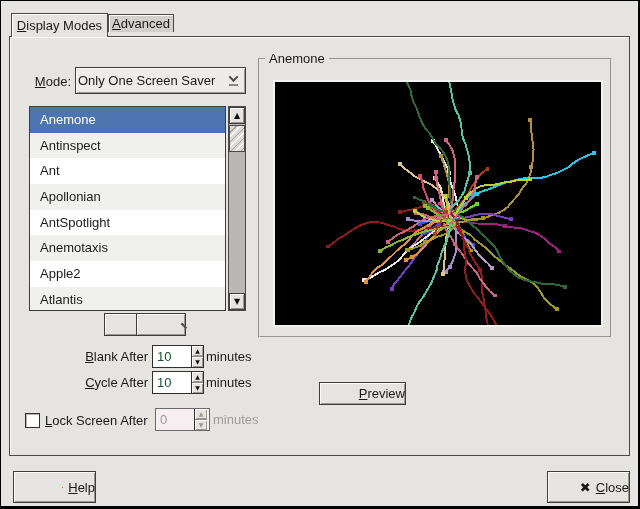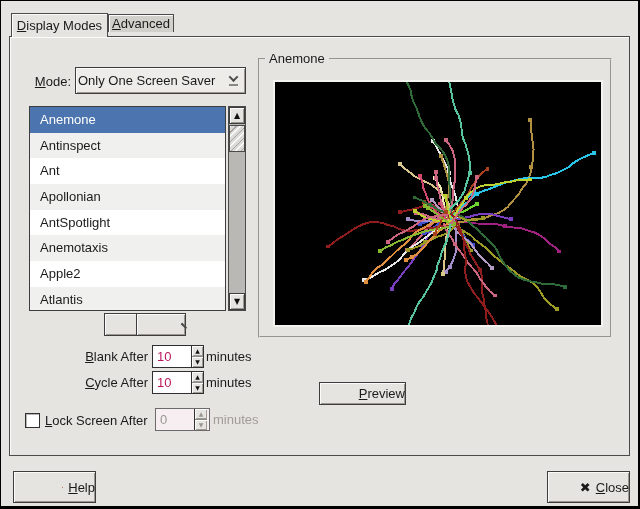--- a/index.html
+++ b/index.html
@@ -60,21 +60,21 @@
     position:absolute; left:0; top:18px; width:16px; height:27px;
     background:#dddbd7; border:1px solid #4a4a4a;
     background-image:repeating-linear-gradient(135deg, rgba(255,255,255,.9) 0 1px, transparent 1px 4px, rgba(120,118,114,.55) 4px 5px, transparent 5px 7px);
   }
   
   .reorder { width:32px; height:23px; }
   
   .spin { position:absolute; height:23px; display:flex; border:1px solid #2f2f2f; background:#fff; z-index:4; }
   .spin input {
     border:none; outline:none; width:38px; font:13px "Liberation Sans", sans-serif;
-    padding-left:4px; background:transparent; color:#be185d;
+    padding-left:4px; background:transparent; color:#14532d;
   }
   .spin-arrows { width:13px; border-left:1px solid #2f2f2f; display:flex; flex-direction:column; }
   .spin-arrows > div {
     flex:1; background:#e6e4e1; display:flex; align-items:center; justify-content:center;
     box-shadow: inset 1px 1px 0 #fbfbfa, inset -1px -1px 0 #a09c95;
   }
   .spin-arrows > div + div { border-top:1px solid #8a8884; }
   .spin-arrows .glyph { font-family:"DejaVu Sans", sans-serif; font-size:6px; color:#111; line-height:1; }
   .spin.disabled { background:#f6eef1; border-color:#6b6b6b; }
   .spin.disabled input { color:#9a9792; }

